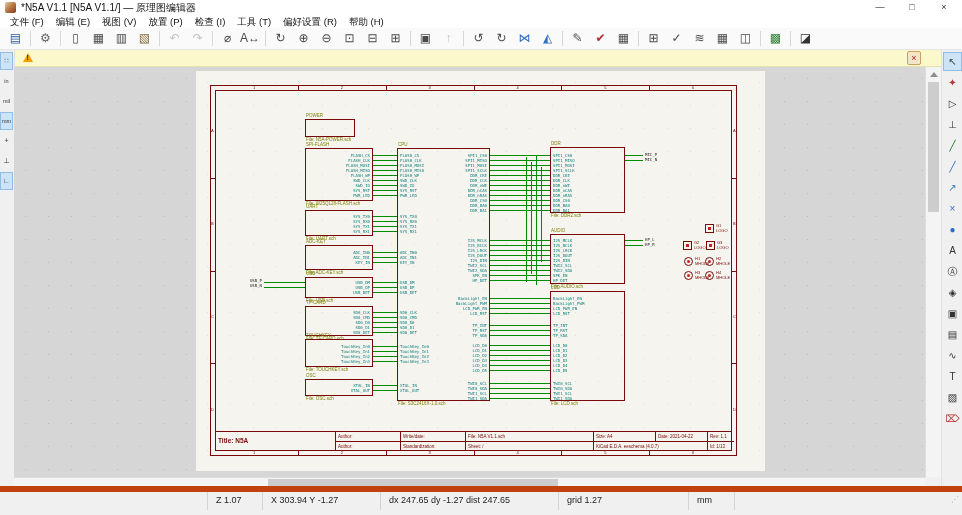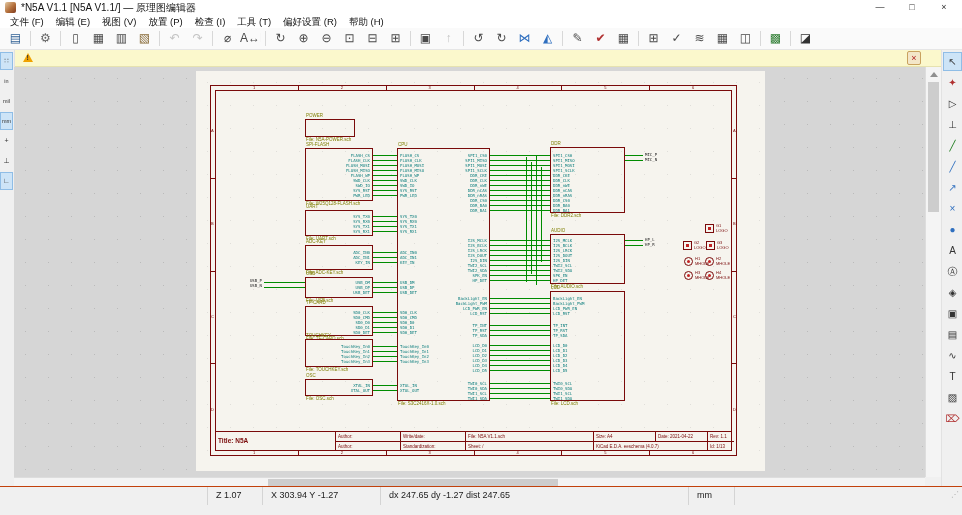--- a/index.html
+++ b/index.html
@@ -75,21 +75,21 @@
   #tb-title{font-size:6.5px;font-weight:bold;line-height:18px;}
   
   #vscroll{position:absolute;left:925px;top:67px;width:15px;height:410px;background:#f4f4f4;border-left:1px solid #dddddd;}
   #varrow{position:absolute;left:4px;top:5px;width:0;height:0;border-left:4px solid transparent;
           border-right:4px solid transparent;border-bottom:5px solid #8f8f8f;}
   #vthumb{position:absolute;left:2px;top:15px;width:11px;height:130px;background:#cdcdcd;}
   #hscroll{position:absolute;left:14px;top:477px;width:911px;height:10px;background:#f4f4f4;border-top:1px solid #dddddd;}
   #hthumb{position:absolute;left:254px;top:1px;width:290px;height:8px;background:#cdcdcd;}
   
   #statusbar{position:absolute;left:0;top:486px;width:962px;height:18px;background:#f0f0f0;
-             border-top:1px solid #c2410c;font-size:9px;color:#222;}
+             border-top:6px solid #c2410c;font-size:9px;color:#222;}
   .sb-cell{position:absolute;top:0;height:18px;line-height:17px;border-left:1px solid #d4d4d4;
            padding-left:8px;white-space:nowrap;}
   #sb-zoom{left:207px;width:47px;} #sb-pos{left:262px;width:110px;} #sb-delta{left:380px;width:170px;}
   #sb-grid{left:558px;width:122px;} #sb-units{left:688px;width:38px;} #sb-end{left:734px;width:0;}
   #sb-grip{position:absolute;right:3px;top:3px;color:#a8a8a8;font-size:8px;}
 </style>
 </head>
 <body>
 
 <div id="app">
@@ -629,18 +629,19 @@
       <div class="rtbtn">∿</div>
       <div class="rtbtn">T</div>
       <div class="rtbtn">▨</div>
       <div class="rtbtn" style="color: rgb(176, 48, 48);">⌦</div>
     </div>
 
   <div id="statusbar">
     <div class="sb-cell" id="sb-zoom">Z 1.07</div>
     <div class="sb-cell" id="sb-pos">X 303.94  Y -1.27</div>
     <div class="sb-cell" id="sb-delta">dx 247.65  dy -1.27  dist 247.65</div>
+    <div class="sb-cell" id="sb-grid">grid 1.27</div>
     <div class="sb-cell" id="sb-units">mm</div>
     <div class="sb-cell" id="sb-end"></div>
     <div id="sb-grip">⋰</div>
   </div>
 
 </div>
 
 </body></html>

